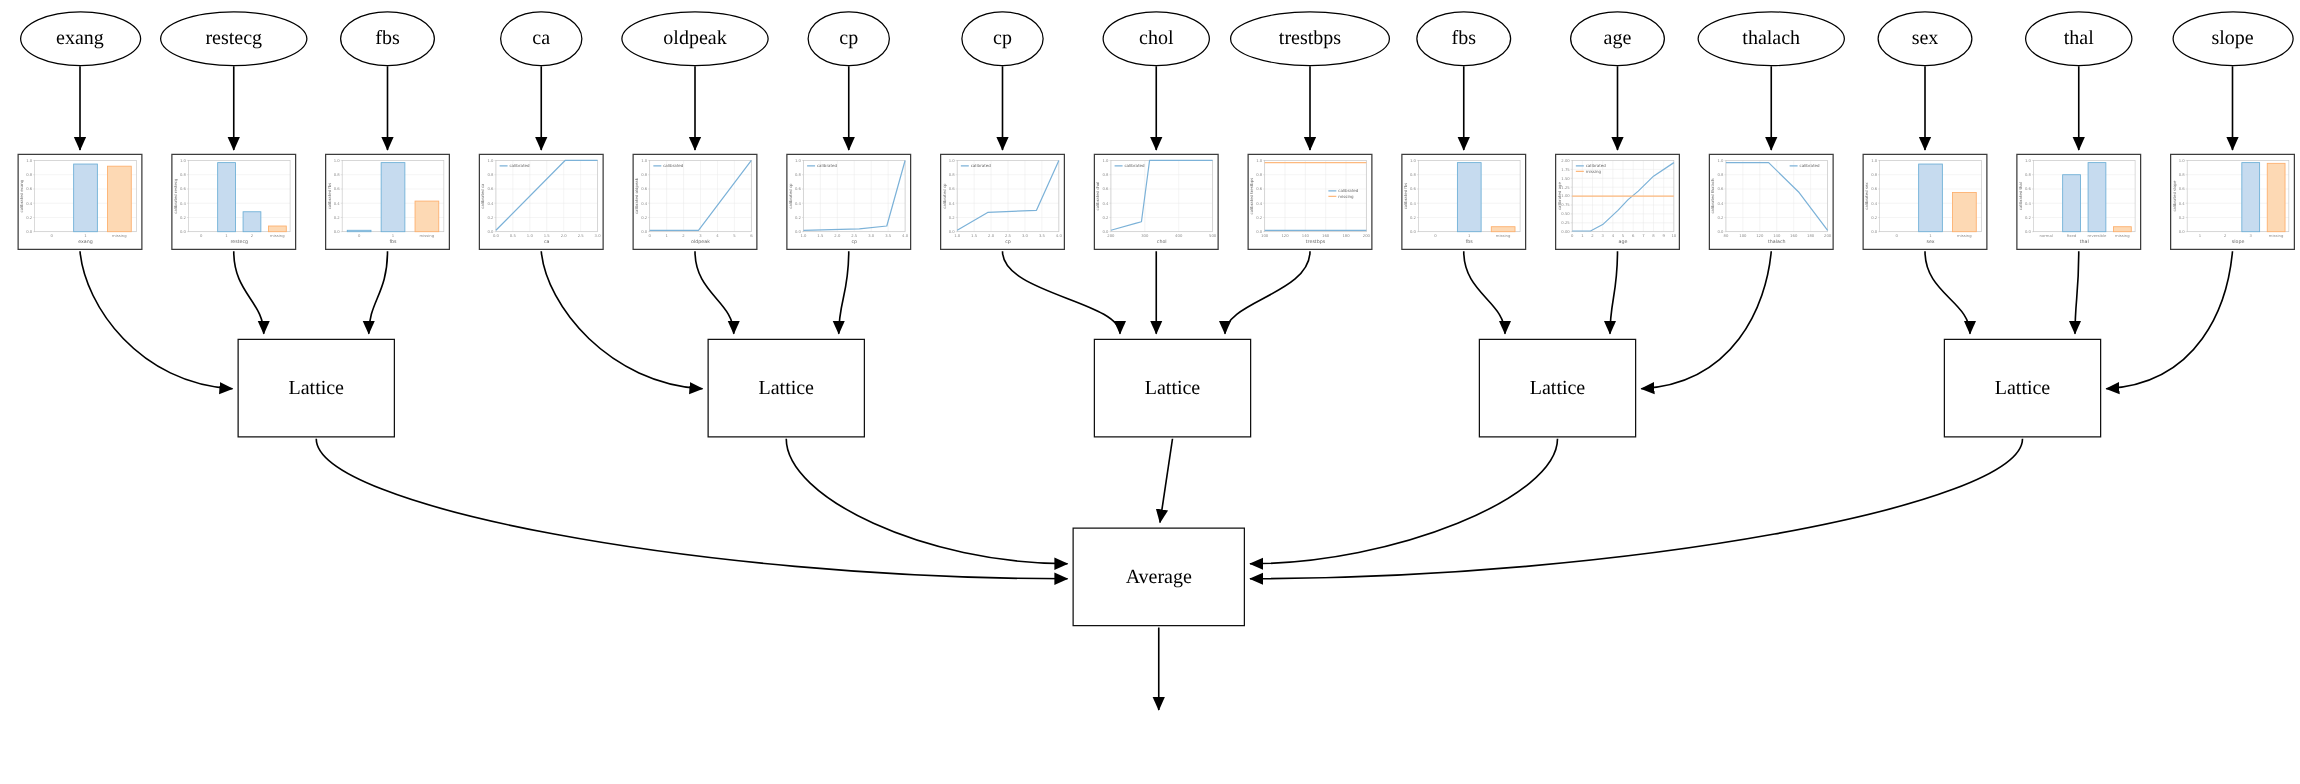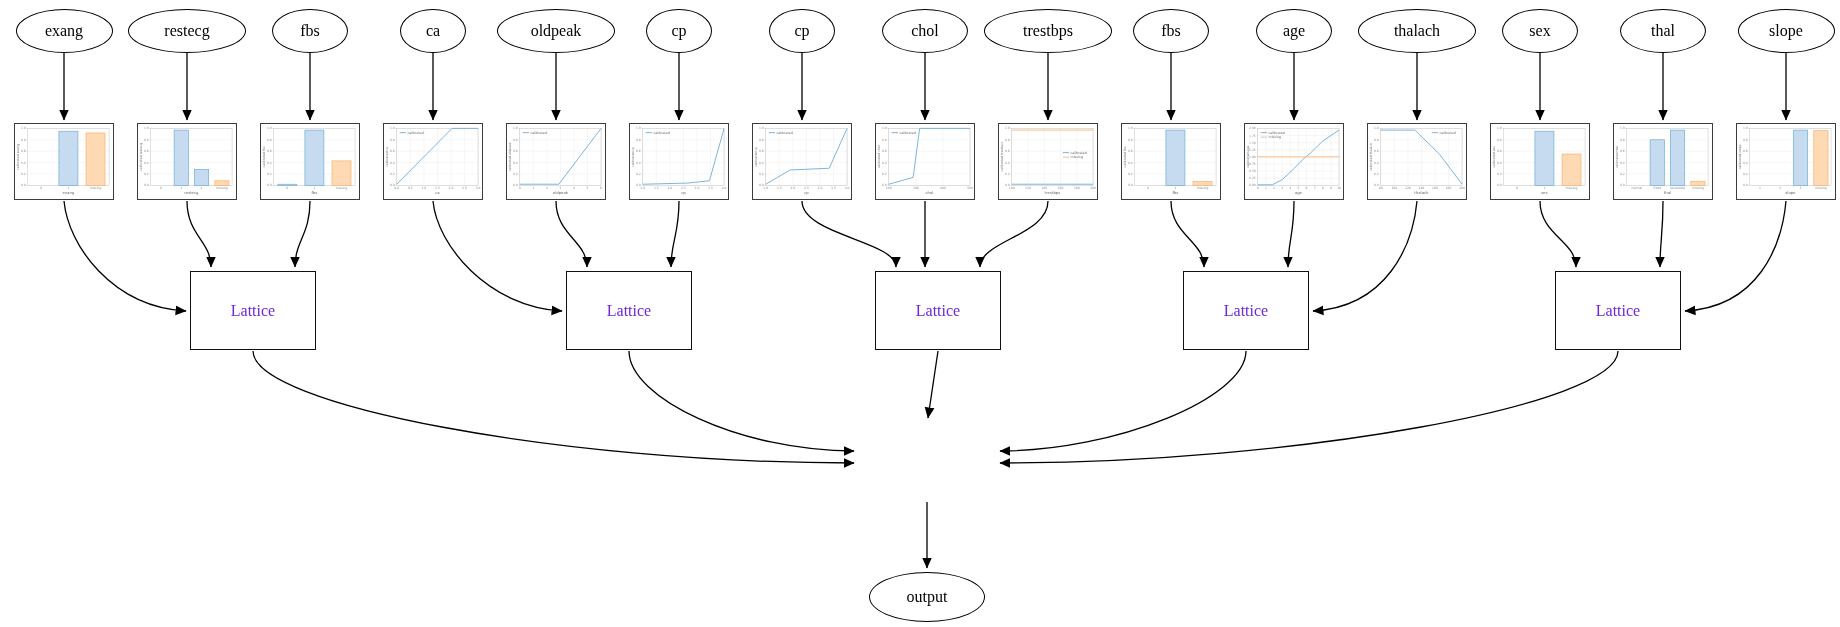--- a/index.html
+++ b/index.html
@@ -5,21 +5,21 @@
   html,body{margin:0;padding:0;background:#fff;}
   #canvas{position:relative;width:1840px;height:627px;background:#fff;overflow:hidden;
           font-family:"Liberation Serif","DejaVu Serif",serif;text-align:right;}
   #edges{position:absolute;left:0;top:0;z-index:6;pointer-events:none;}
   .ellipse-node{position:absolute;border:1.4px solid #000;border-radius:50%;background:#fff;
                 display:flex;align-items:center;justify-content:center;font-size:16px;color:#000;
                 box-sizing:border-box;z-index:4;}
   .plot-node{position:absolute;border:1.5px solid #3c3c3c;background:#fff;box-sizing:border-box;z-index:4;}
   .plot-node svg{display:block;width:100%;height:100%;}
   .box-node{position:absolute;border:1.4px solid #111;background:#fff;display:flex;align-items:center;
-            justify-content:center;font-size:16px;color:#6d28d9;box-sizing:border-box;z-index:4;}
+            justify-content:center;font-size:16px;color:#000000;box-sizing:border-box;z-index:4;}
   .chart-text{font-family:"DejaVu Sans","Liberation Sans",sans-serif;}
 </style>
 </head>
 <body>
 
 <div id="canvas">
   <svg id="edges" width="1840" height="627">
     <defs>
       <marker id="arrow" viewBox="0 0 10 10" refX="8.5" refY="5" markerWidth="9.5" markerHeight="9.5" orient="auto">
         <path d="M0,1 L9,5 L0,9 z" fill="#000"></path>
@@ -703,17 +703,17 @@
         <span>Lattice</span>
       </div>
       <div class="box-node" style="left: 1183px; top: 271px; width: 126px; height: 79px;">
         <span>Lattice</span>
       </div>
       <div class="box-node" style="left: 1555px; top: 271px; width: 126px; height: 79px;">
         <span>Lattice</span>
       </div>
     </div>
 
+  <div class="box-node" id="average-node" style="left:858px;top:422px;width:138px;height:79px;">
+    <span>Average</span>
+  </div>
 
-  <div class="ellipse-node" id="output-node" style="left:869px;top:572px;width:116px;height:50px;">
-    <span>output</span>
-  </div>
 </div>
 
 </body></html>

